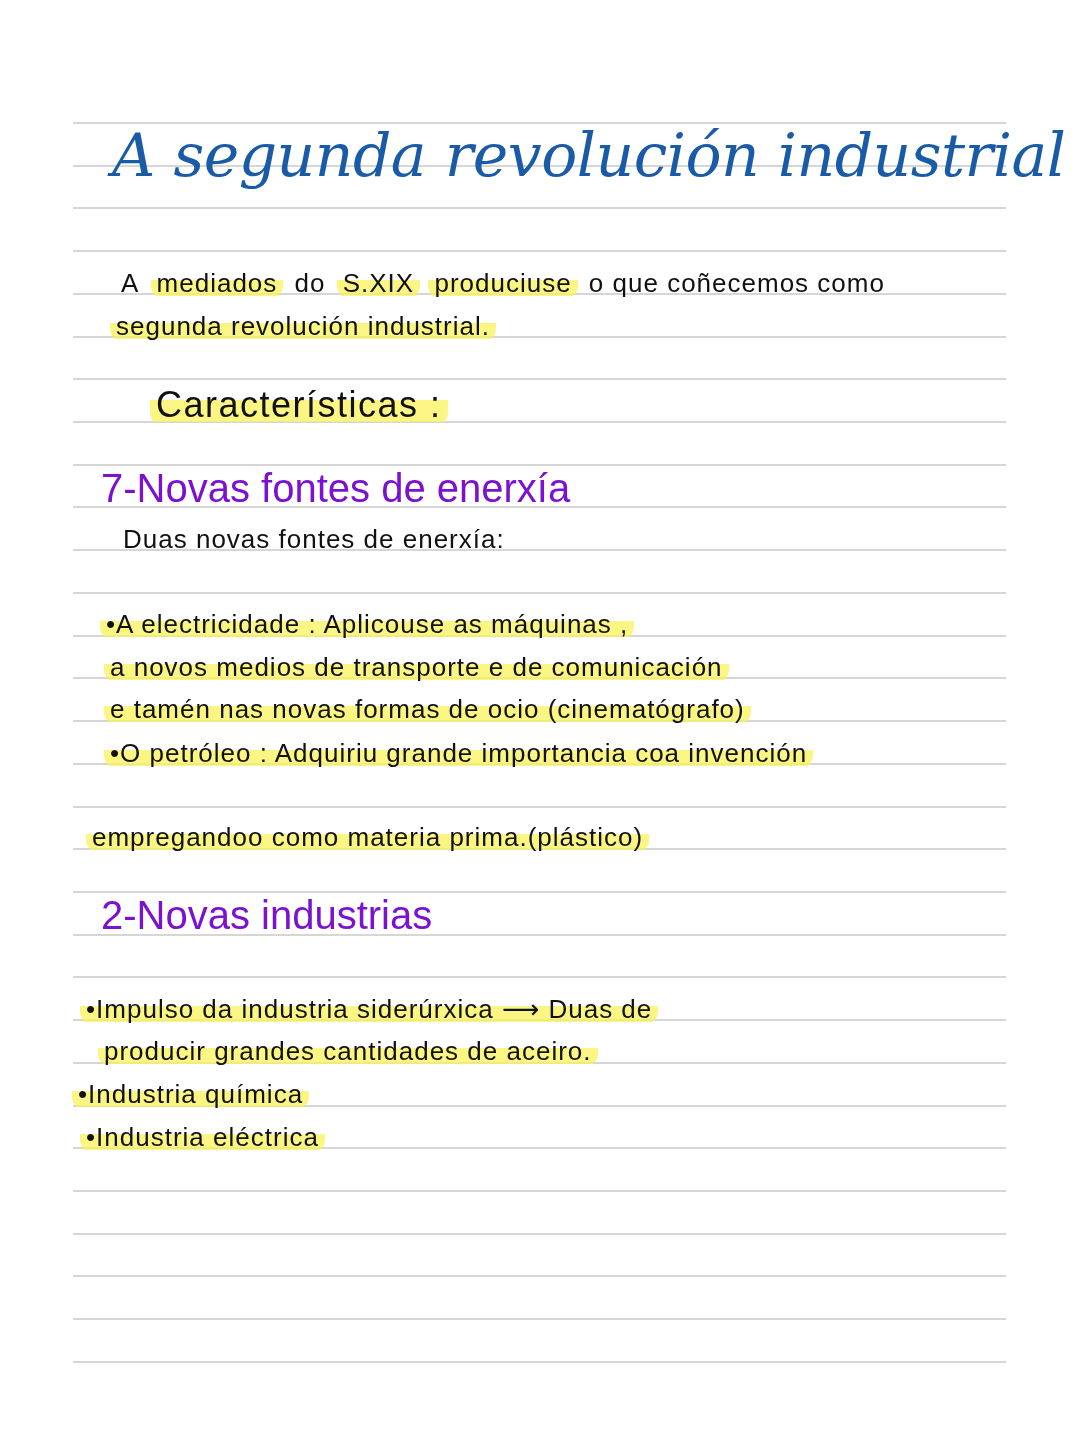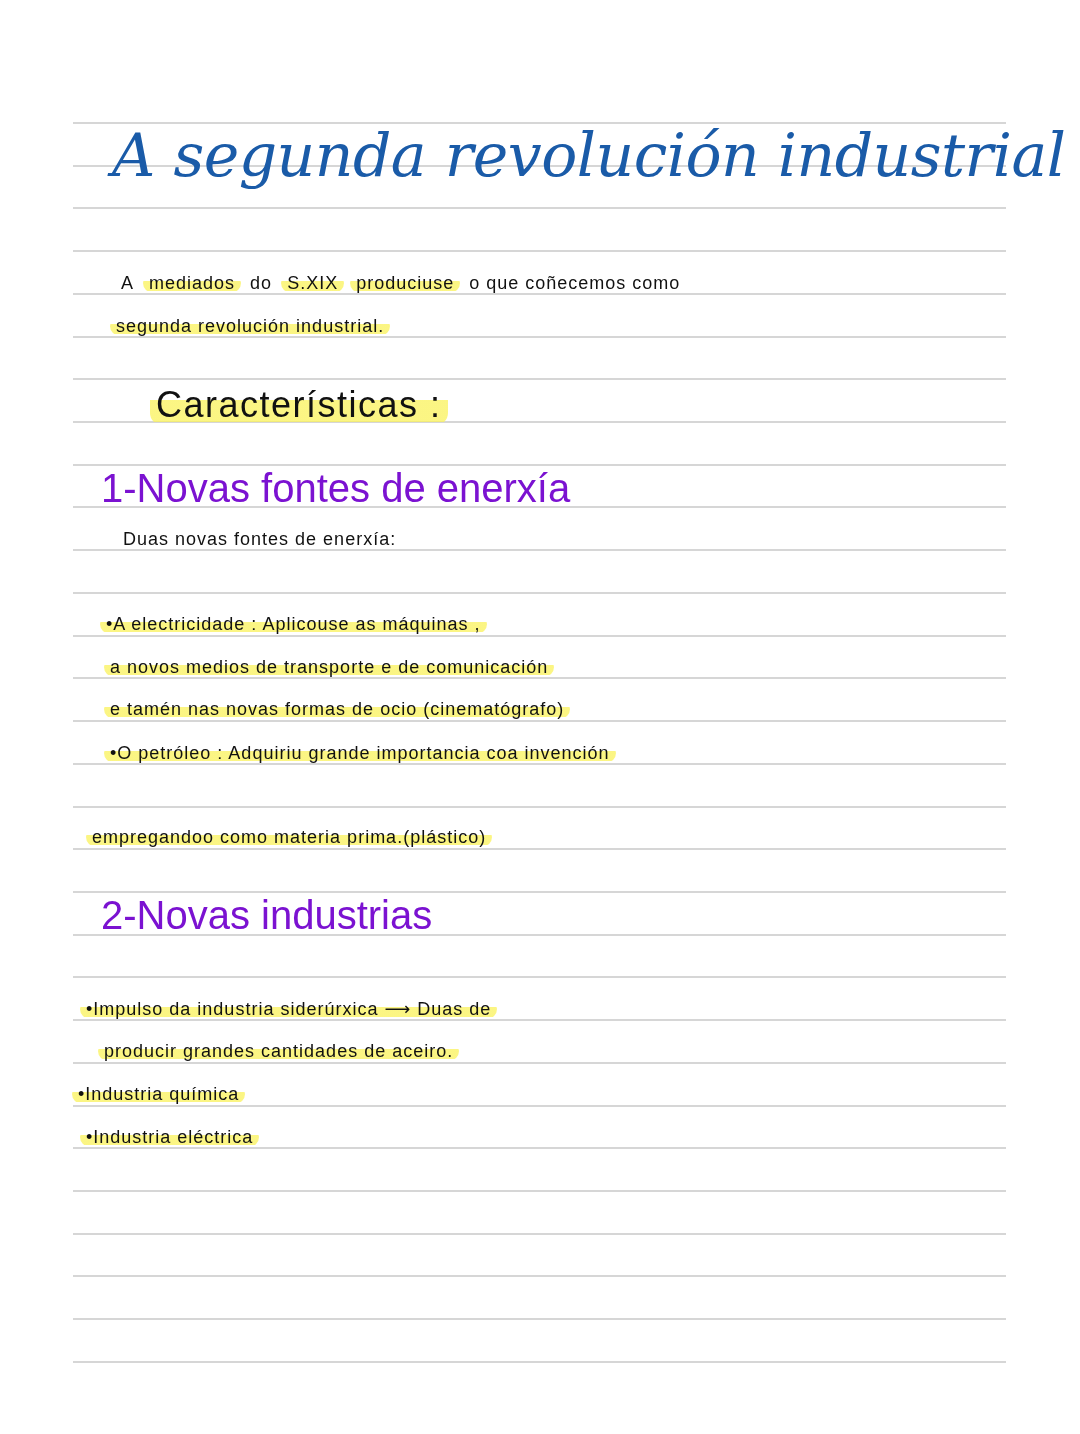--- a/index.html
+++ b/index.html
@@ -13,21 +13,21 @@
   }
   .title {
     position:absolute; left:112px; top:120px; white-space:nowrap;
     font-family: "DejaVu Serif", "Liberation Serif", serif;
     font-style: italic; font-size:60px; color:#1a5ba8; letter-spacing:-0.5px;
     font-weight: normal;
   }
   .hw {
     position:absolute; white-space:nowrap; color:#111;
     font-family: "Liberation Sans", sans-serif;
-    font-size:18px; line-height:34px; letter-spacing:1px;
+    font-size:26px; line-height:34px; letter-spacing:1px;
   }
   .hw .hl {
     background: linear-gradient(to bottom, transparent 0%, transparent 40%, rgba(250,242,90,0.75) 40%, rgba(250,242,90,0.75) 92%, transparent 92%);
     border-radius: 12px; padding: 0 6px;
   }
   .hw .plain { padding:0 3px; }
   .heading-caracteristicas { font-size:36px; letter-spacing:1.5px; }
   .section-heading {
     position:absolute; white-space:nowrap; color:#7b12d1;
     font-family: "Liberation Sans", sans-serif; font-size:40px; line-height:44px;
@@ -83,21 +83,21 @@
   </div>
 
   <div class="hw" style="left:110px; top:309px;">
     <span class="hl">segunda revolución industrial.</span>
   </div>
 
   <div class="hw heading-caracteristicas" style="left:150px; top:388px;">
     <span class="hl">Características :</span>
   </div>
 
-  <div class="section-heading" style="left:101px; top:466px;">1-Novas fontes de enerxía</div>
+  <div class="section-heading" style="left:101px; top:466px;">7-Novas fontes de enerxía</div>
 
   <div class="hw" style="left:120px; top:522px;">
     <span class="plain">Duas novas fontes de enerxía:</span>
   </div>
 
   <div class="hw" style="left:100px; top:607px;">
     <span class="hl">•A electricidade : Aplicouse as máquinas ,</span>
   </div>
   <div class="hw" style="left:104px; top:650px;">
     <span class="hl">a novos medios de transporte e de comunicación</span>

